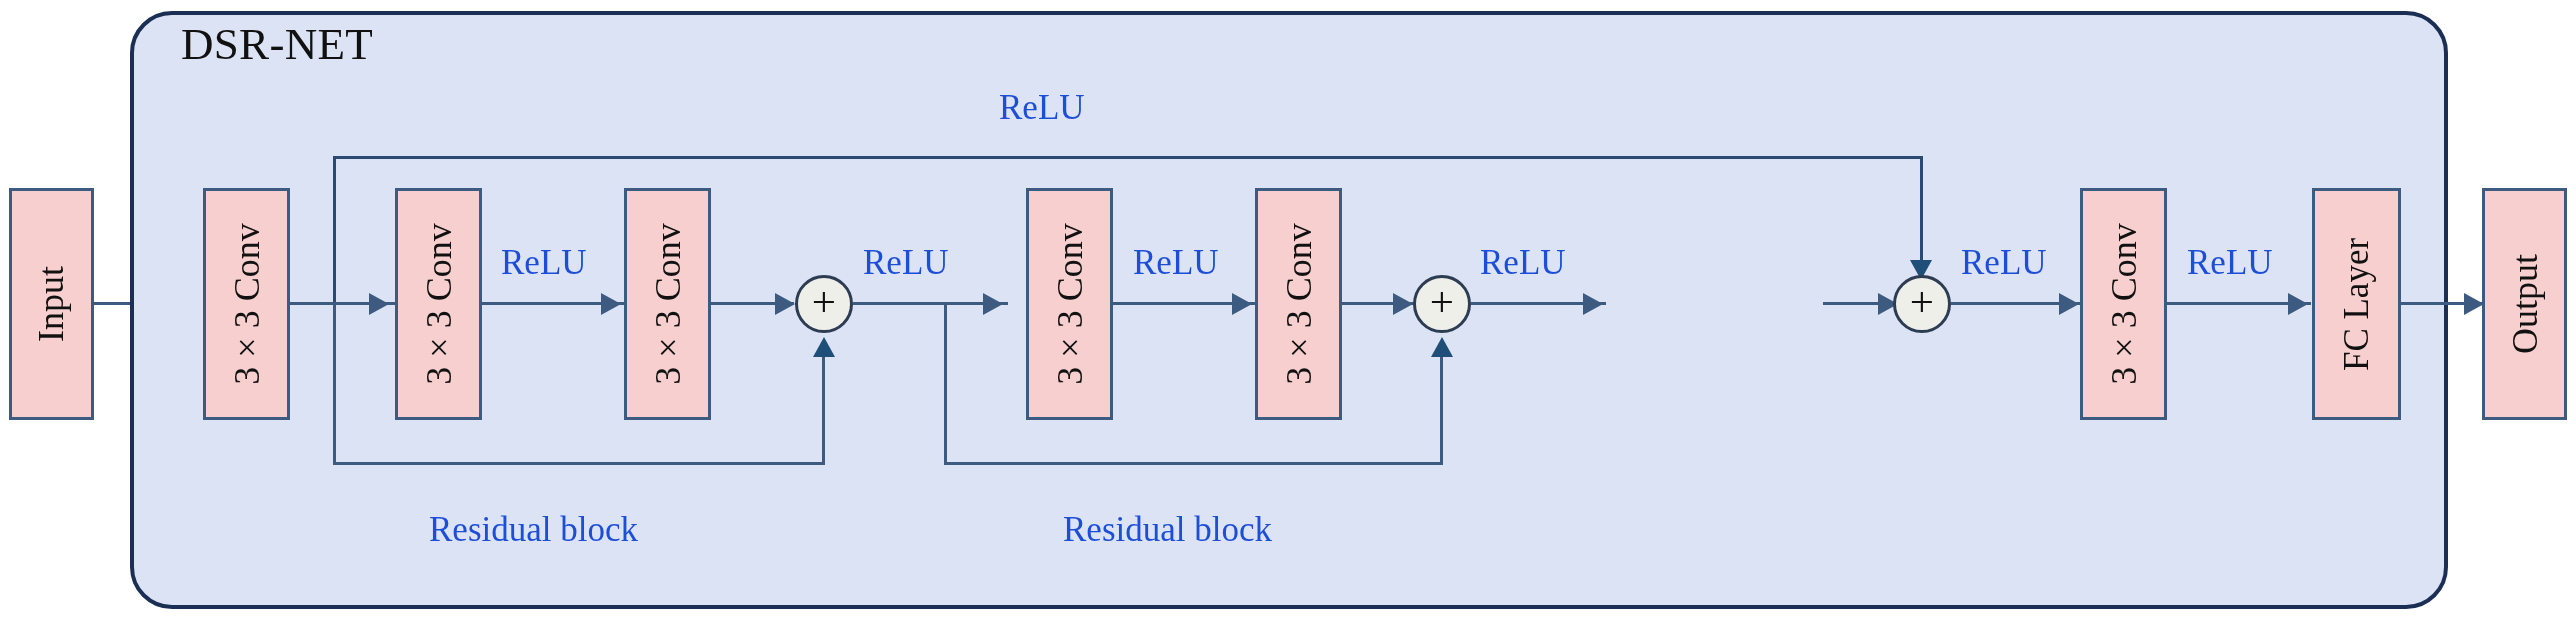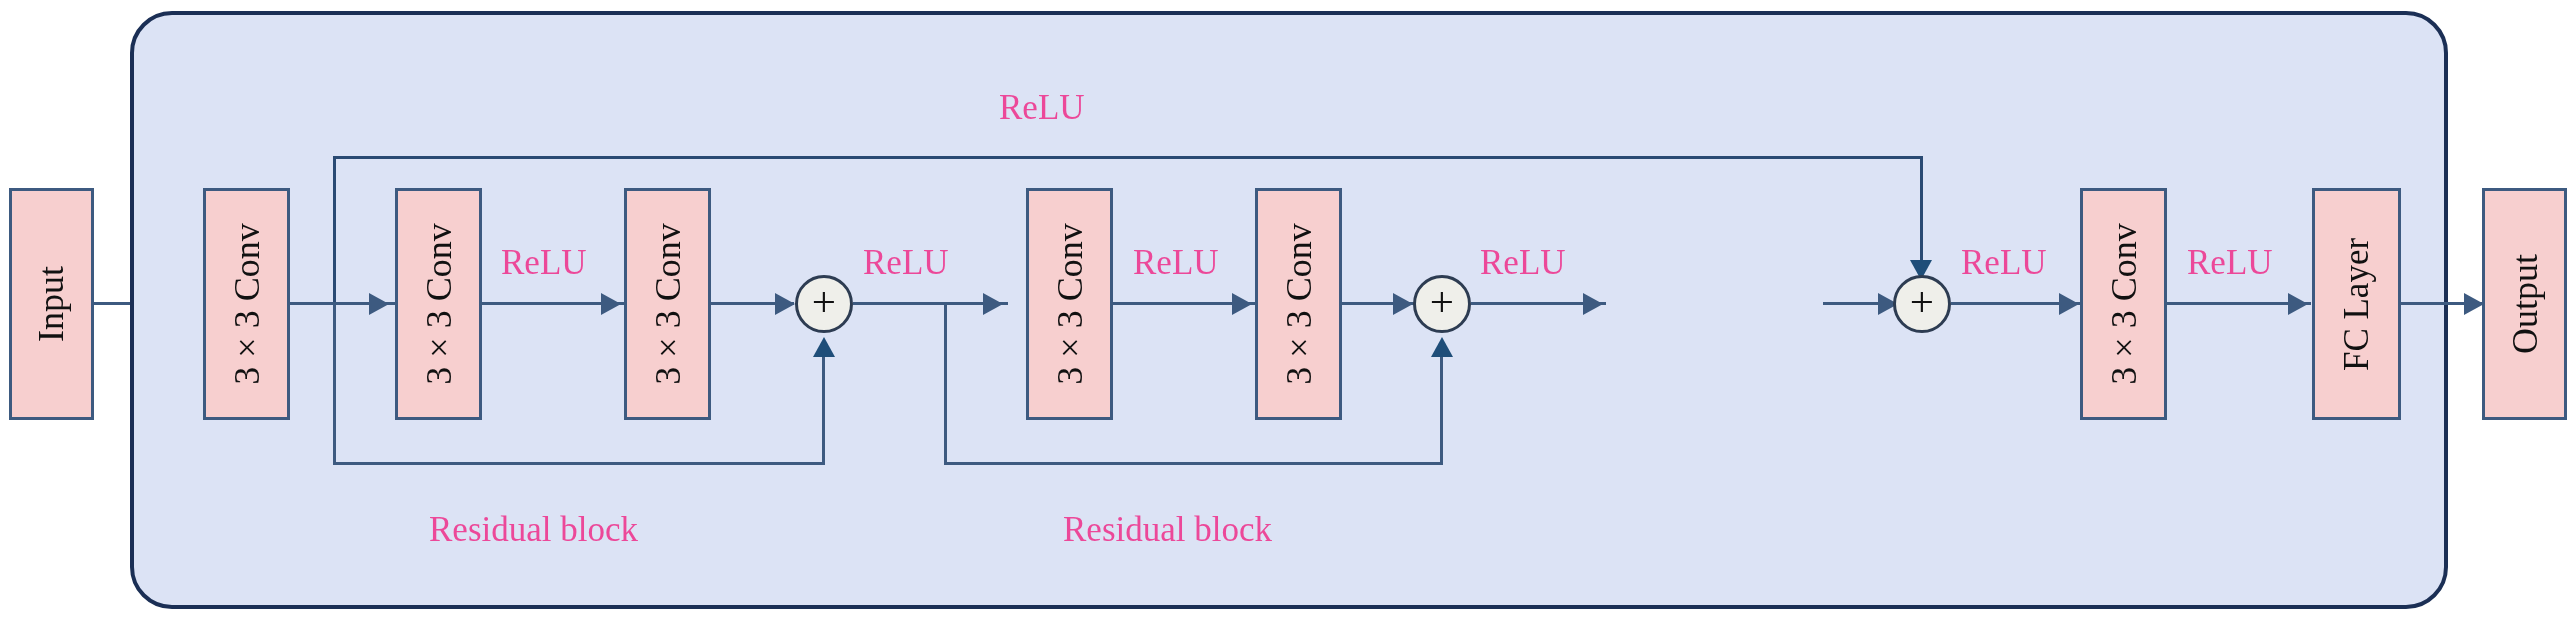--- a/index.html
+++ b/index.html
@@ -81,39 +81,40 @@
     width:0;height:0;
     border-left:11.5px solid transparent;
     border-right:11.5px solid transparent;
     border-top:20.5px solid #1f4e79;
   }
 
   
   .lbl{
     position:absolute;
     font-size:35px;
-    color:#ec4899;
+    color:#1d4ed8;
     white-space:nowrap;
     line-height:1.08;
   }
   .lbl.two{white-space:normal;width:199px;}
 </style>
 </head>
 <body>
 
 <div id="stage">
 
   <div class="lbox" style="left:8.5px; top:188px; width:85px; height:232px;">
     <span class="vtext">Input</span>
   </div>
 
   <div class="hline" style="left:93px; top:302px; width:92px;"></div>
   <div class="arrow-r" style="left:181px; top:293px;"></div>
 
   <div class="container"></div>
+  <div class="net-title">DSR-NET</div>
 
   <div class="lbox" style="left:203px; top:188px; width:87px; height:232px;">
     <span class="vtext">3 × 3 Conv</span>
   </div>
 
   <div class="hline" style="left:290px; top:302px; width:106px;"></div>
   <div class="arrow-r" style="left:369px; top:293px;"></div>
 
   <div class="vline dark" style="left:333px; top:156px; height:149px;"></div>
   <div class="hline dark" style="left:333px; top:156px; width:1590px;"></div>

